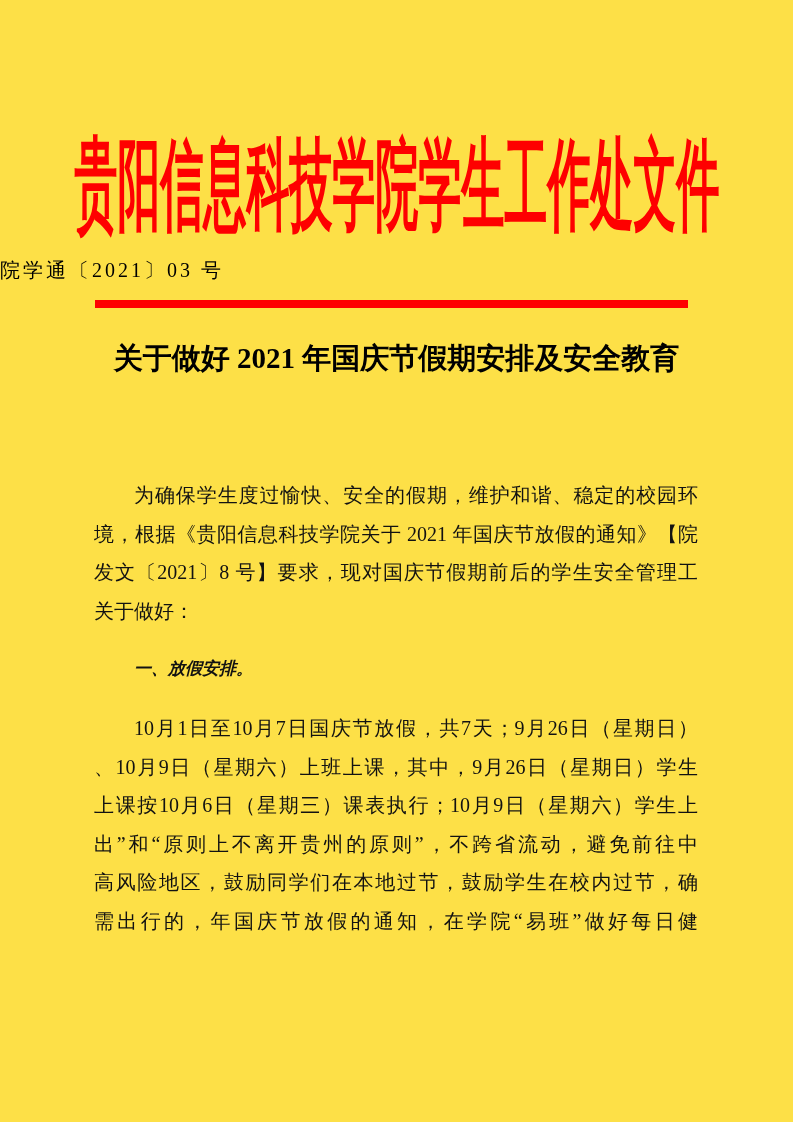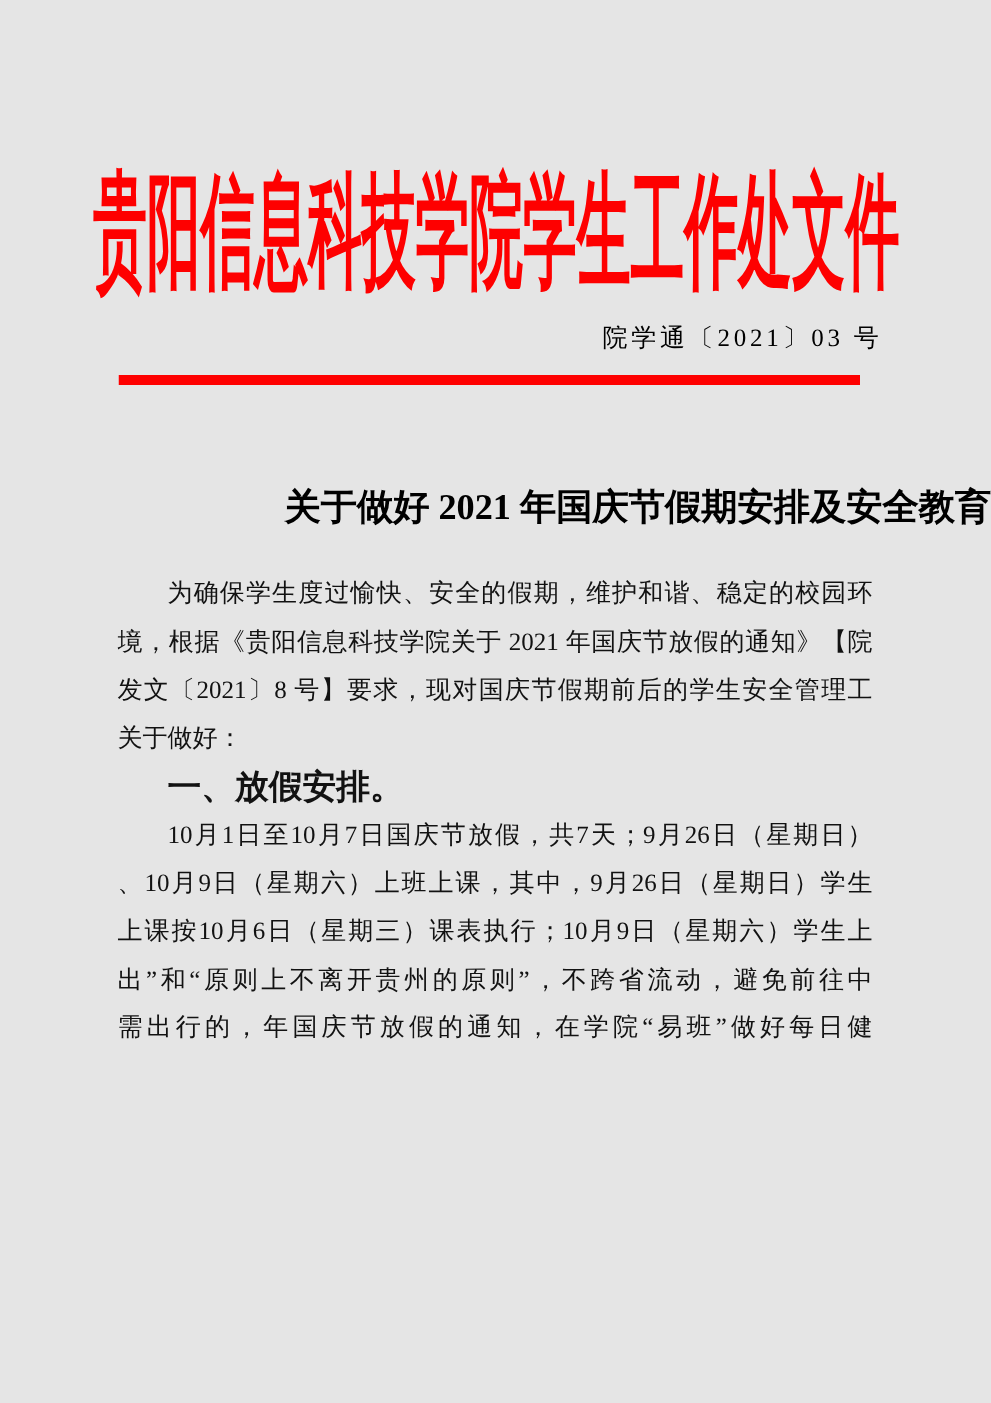--- a/index.html
+++ b/index.html
@@ -1,21 +1,21 @@
 <!DOCTYPE html>
 <html><head>
 <meta charset="utf-8">
 <style>
   html, body { margin: 0; padding: 0; background: #ffffff; }
   .page {
     position: relative;
     width: 793px;
     height: 1122px;
     margin: 0 auto;
-    background: #e5e5e5;
+    background: #fde047;
     overflow: hidden;
     font-family: "Liberation Serif", "DejaVu Serif", serif;
     color: #121212;
   }
   
   .banner {
     position: absolute;
     top: 138px; left: 0;
     width: 793px; height: 96px;
     display: flex; align-items: center; justify-content: center;
@@ -27,65 +27,65 @@
     line-height: 1;
     color: #fe0000;
     white-space: nowrap;
     transform: scale(0.43, 1);
   }
   
   .doc-number {
     position: absolute;
     top: 257px; left: 0;
     width: 706px;
-    text-align: right;
+    text-align: left;
     font-size: 20px;
     letter-spacing: 3px;
     color: #000000;
   }
   
   .red-rule {
     position: absolute;
     top: 300px; left: 95px;
     width: 593px; height: 8px;
     background: #fe0000;
   }
   
   .doc-title {
     position: absolute;
     top: 336px; left: 0;
     width: 793px;
-    text-align: right;
+    text-align: center;
     font-weight: bold;
     font-size: 29px;
     line-height: 44px;
     color: #000000;
-    margin-top: 48px;
   }
   
   .body-text {
     position: absolute;
     top: 456px; left: 94px;
     width: 604px;
     font-size: 20px;
     line-height: 38.6px;
   }
   .salutation { height: 38.6px; overflow: hidden; text-align: left; }
   .line {
     height: 38.6px;
     overflow: hidden;
     text-align: justify;
     text-align-last: justify;
   }
   .line.endline { text-align-last: left; }
-  .line.first { padding-left: 40px; }
+  .line.first { padding-left: 40px; margin-top: 20px; }
   .line.heading {
     font-family: "Liberation Sans", "DejaVu Sans", sans-serif;
     font-weight: bold;
-    font-size: 27px;
+    font-size: 17px;
+    font-style: italic;
   }
 </style>
 </head>
 <body>
 
 <div class="page">
 
   <div class="banner">
     <span class="banner-text" style="color: rgb(254, 0, 0);">贵阳信息科技学院学生工作处文件</span>
   </div>
@@ -102,17 +102,18 @@
     <div id="paragraphs">
         <div class="line first">为确保学生度过愉快、安全的假期，维护和谐、稳定的校园环</div>
         <div class="line">境，根据《贵阳信息科技学院关于 2021 年国庆节放假的通知》【院</div>
         <div class="line">发文〔2021〕8 号】要求，现对国庆节假期前后的学生安全管理工</div>
         <div class="line endline">关于做好：</div>
         <div class="line heading first endline">一、放假安排。</div>
         <div class="line first">10月1日至10月7日国庆节放假，共7天；9月26日（星期日）</div>
         <div class="line">、10月9日（星期六）上班上课，其中，9月26日（星期日）学生</div>
         <div class="line">上课按10月6日（星期三）课表执行；10月9日（星期六）学生上</div>
         <div class="line">出”和“原则上不离开贵州的原则”，不跨省流动，避免前往中</div>
+        <div class="line">高风险地区，鼓励同学们在本地过节，鼓励学生在校内过节，确</div>
         <div class="line">需出行的，年国庆节放假的通知，在学院“易班”做好每日健</div>
       </div>
   </div>
 
 </div>
 
 </body></html>

